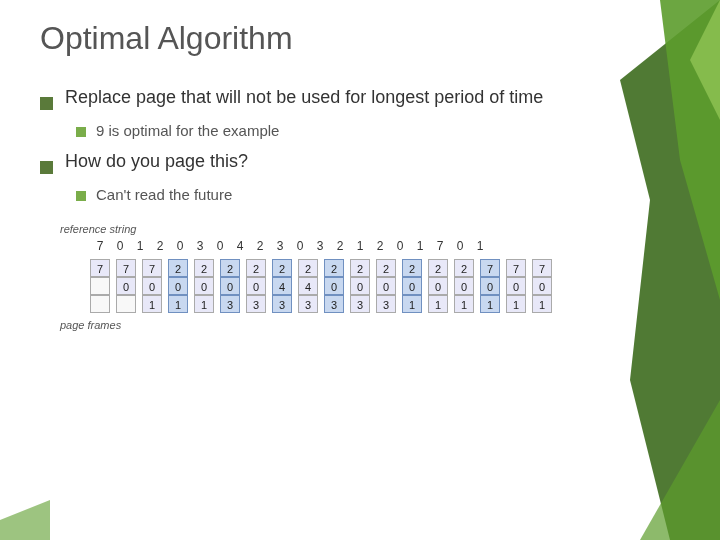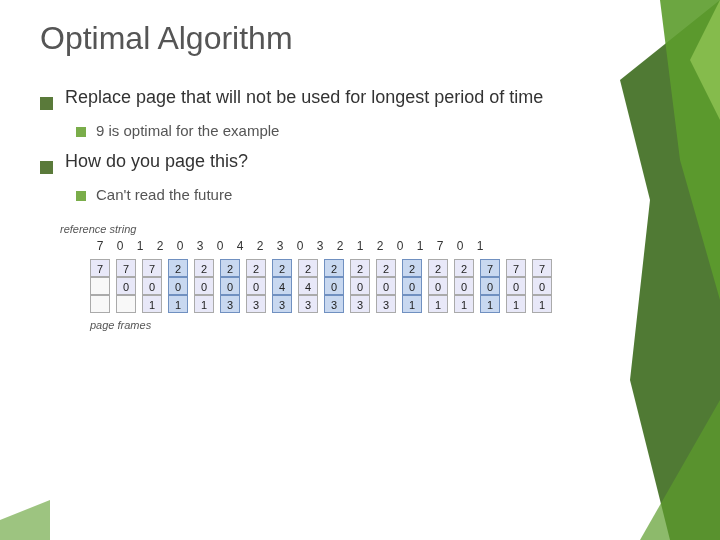--- a/index.html
+++ b/index.html
@@ -132,21 +132,20 @@
     }
 
     .frame-col-spacer {
       width: 4px;
     }
 
     .page-frames-label {
       font-size: 11px;
       color: #555;
       margin-top: 6px;
-      margin-left: 30px;
       font-style: italic;
     }
 
     
     .deco-svg {
       position: absolute;
       top: 0;
       right: 0;
       width: 130px;
       height: 540px;

